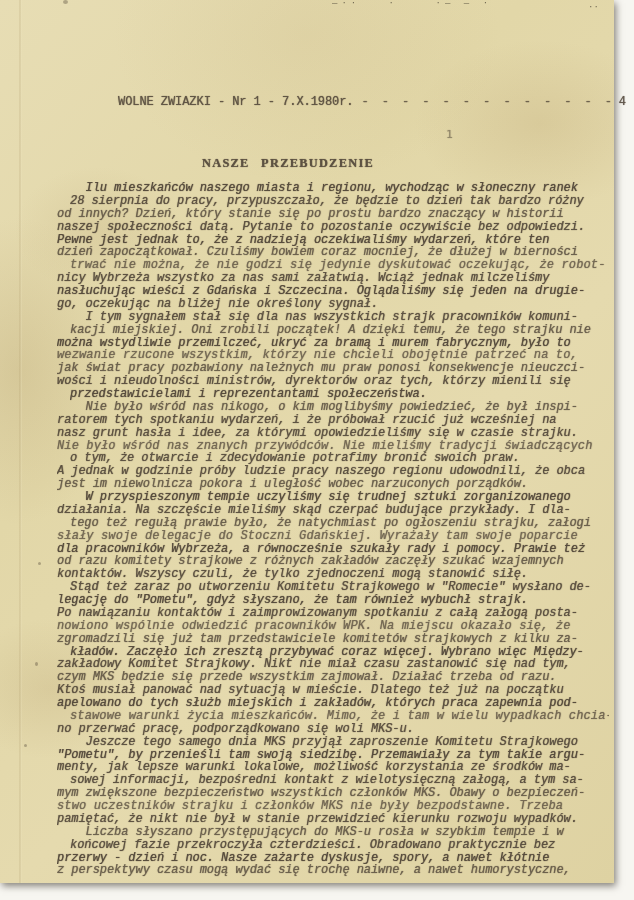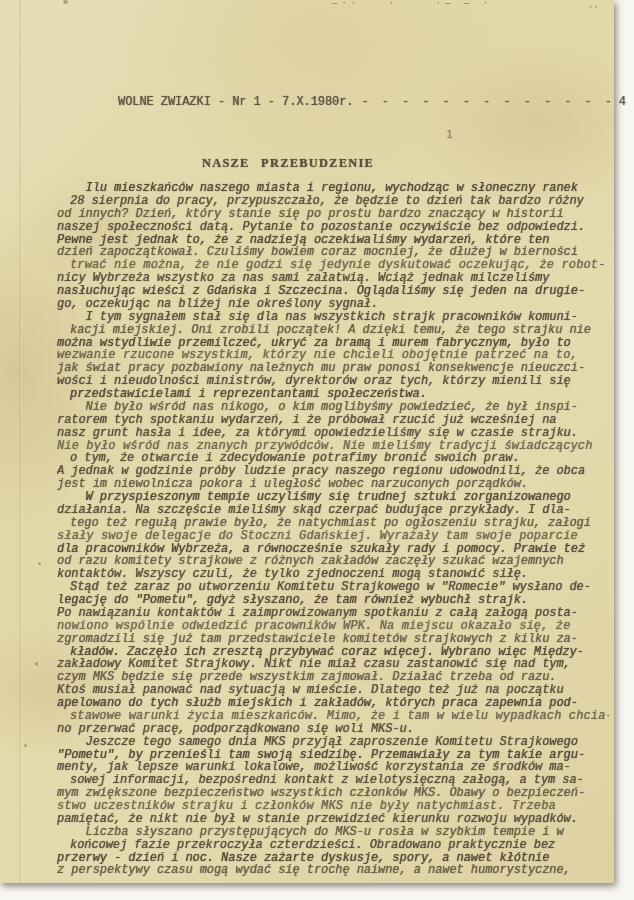--- a/index.html
+++ b/index.html
@@ -113,21 +113,21 @@
         <div class="line">czym MKS będzie się przede wszystkim zajmował. Działać trzeba od razu.</div>
         <div class="line">Ktoś musiał panować nad sytuacją w mieście. Dlatego też już na początku</div>
         <div class="line">apelowano do tych służb miejskich i zakładów, których praca zapewnia pod-</div>
         <div class="line">stawowe warunki życia mieszkańców. Mimo, że i tam w wielu wypadkach chcia-</div>
         <div class="line">no przerwać pracę, podporządkowano się woli MKS-u.</div>
         <div class="line">    Jeszcze tego samego dnia MKS przyjął zaproszenie Komitetu Strajkowego</div>
         <div class="line">"Pometu", by przenieśli tam swoją siedzibę. Przemawiały za tym takie argu-</div>
         <div class="line">menty, jak lepsze warunki lokalowe, możliwość korzystania ze środków ma-</div>
         <div class="line">sowej informacji, bezpośredni kontakt z wielotysięczną załogą, a tym sa-</div>
         <div class="line">mym zwiększone bezpieczeństwo wszystkich członków MKS. Obawy o bezpieczeń-</div>
-        <div class="line">stwo uczestników strajku i członków MKS nie były natychmiast. Trzeba</div>
+        <div class="line">stwo uczestników strajku i członków MKS nie były bezpodstawne. Trzeba</div>
         <div class="line">pamiętać, że nikt nie był w stanie przewidzieć kierunku rozwoju wypadków.</div>
         <div class="line">    Liczba słyszano przystępujących do MKS-u rosła w szybkim tempie i w</div>
         <div class="line">końcowej fazie przekroczyła czterdzieści. Obradowano praktycznie bez</div>
         <div class="line">przerwy - dzień i noc. Nasze zażarte dyskusje, spory, a nawet kłótnie</div>
         <div class="line">z perspektywy czasu mogą wydać się trochę naiwne, a nawet humorystyczne,</div>
       </div>
   </div>
 </div>
 
 </body></html>

